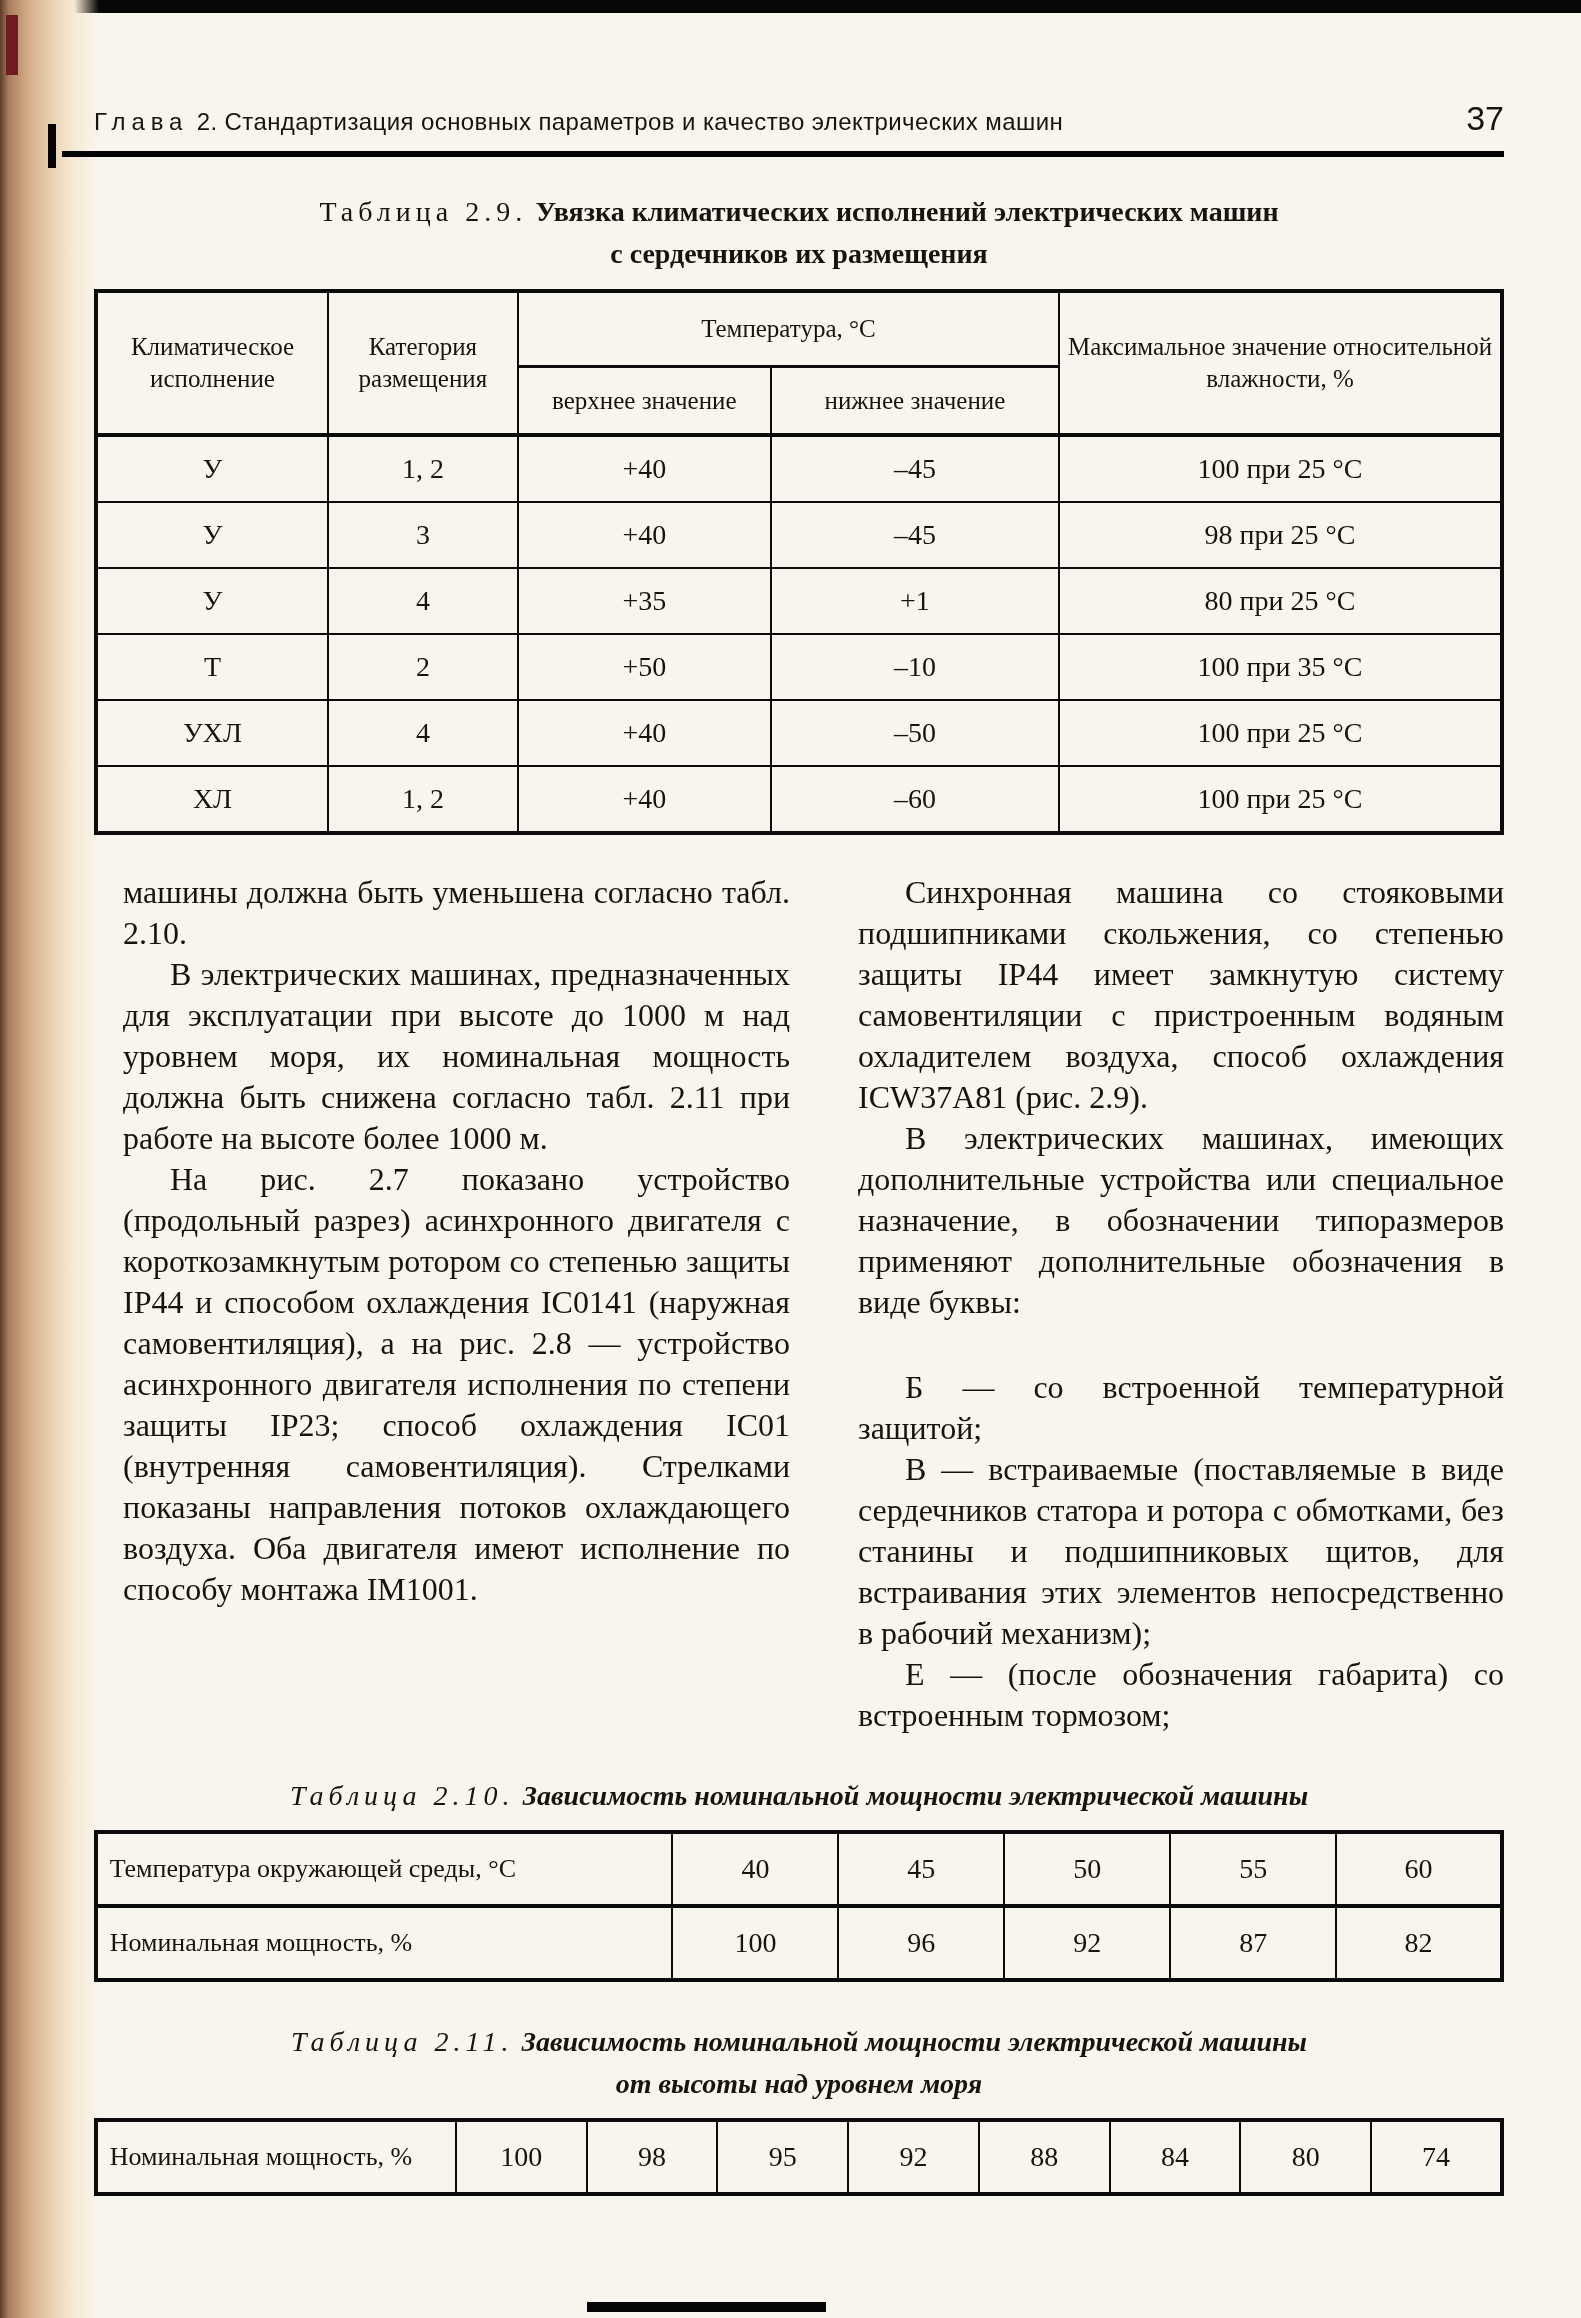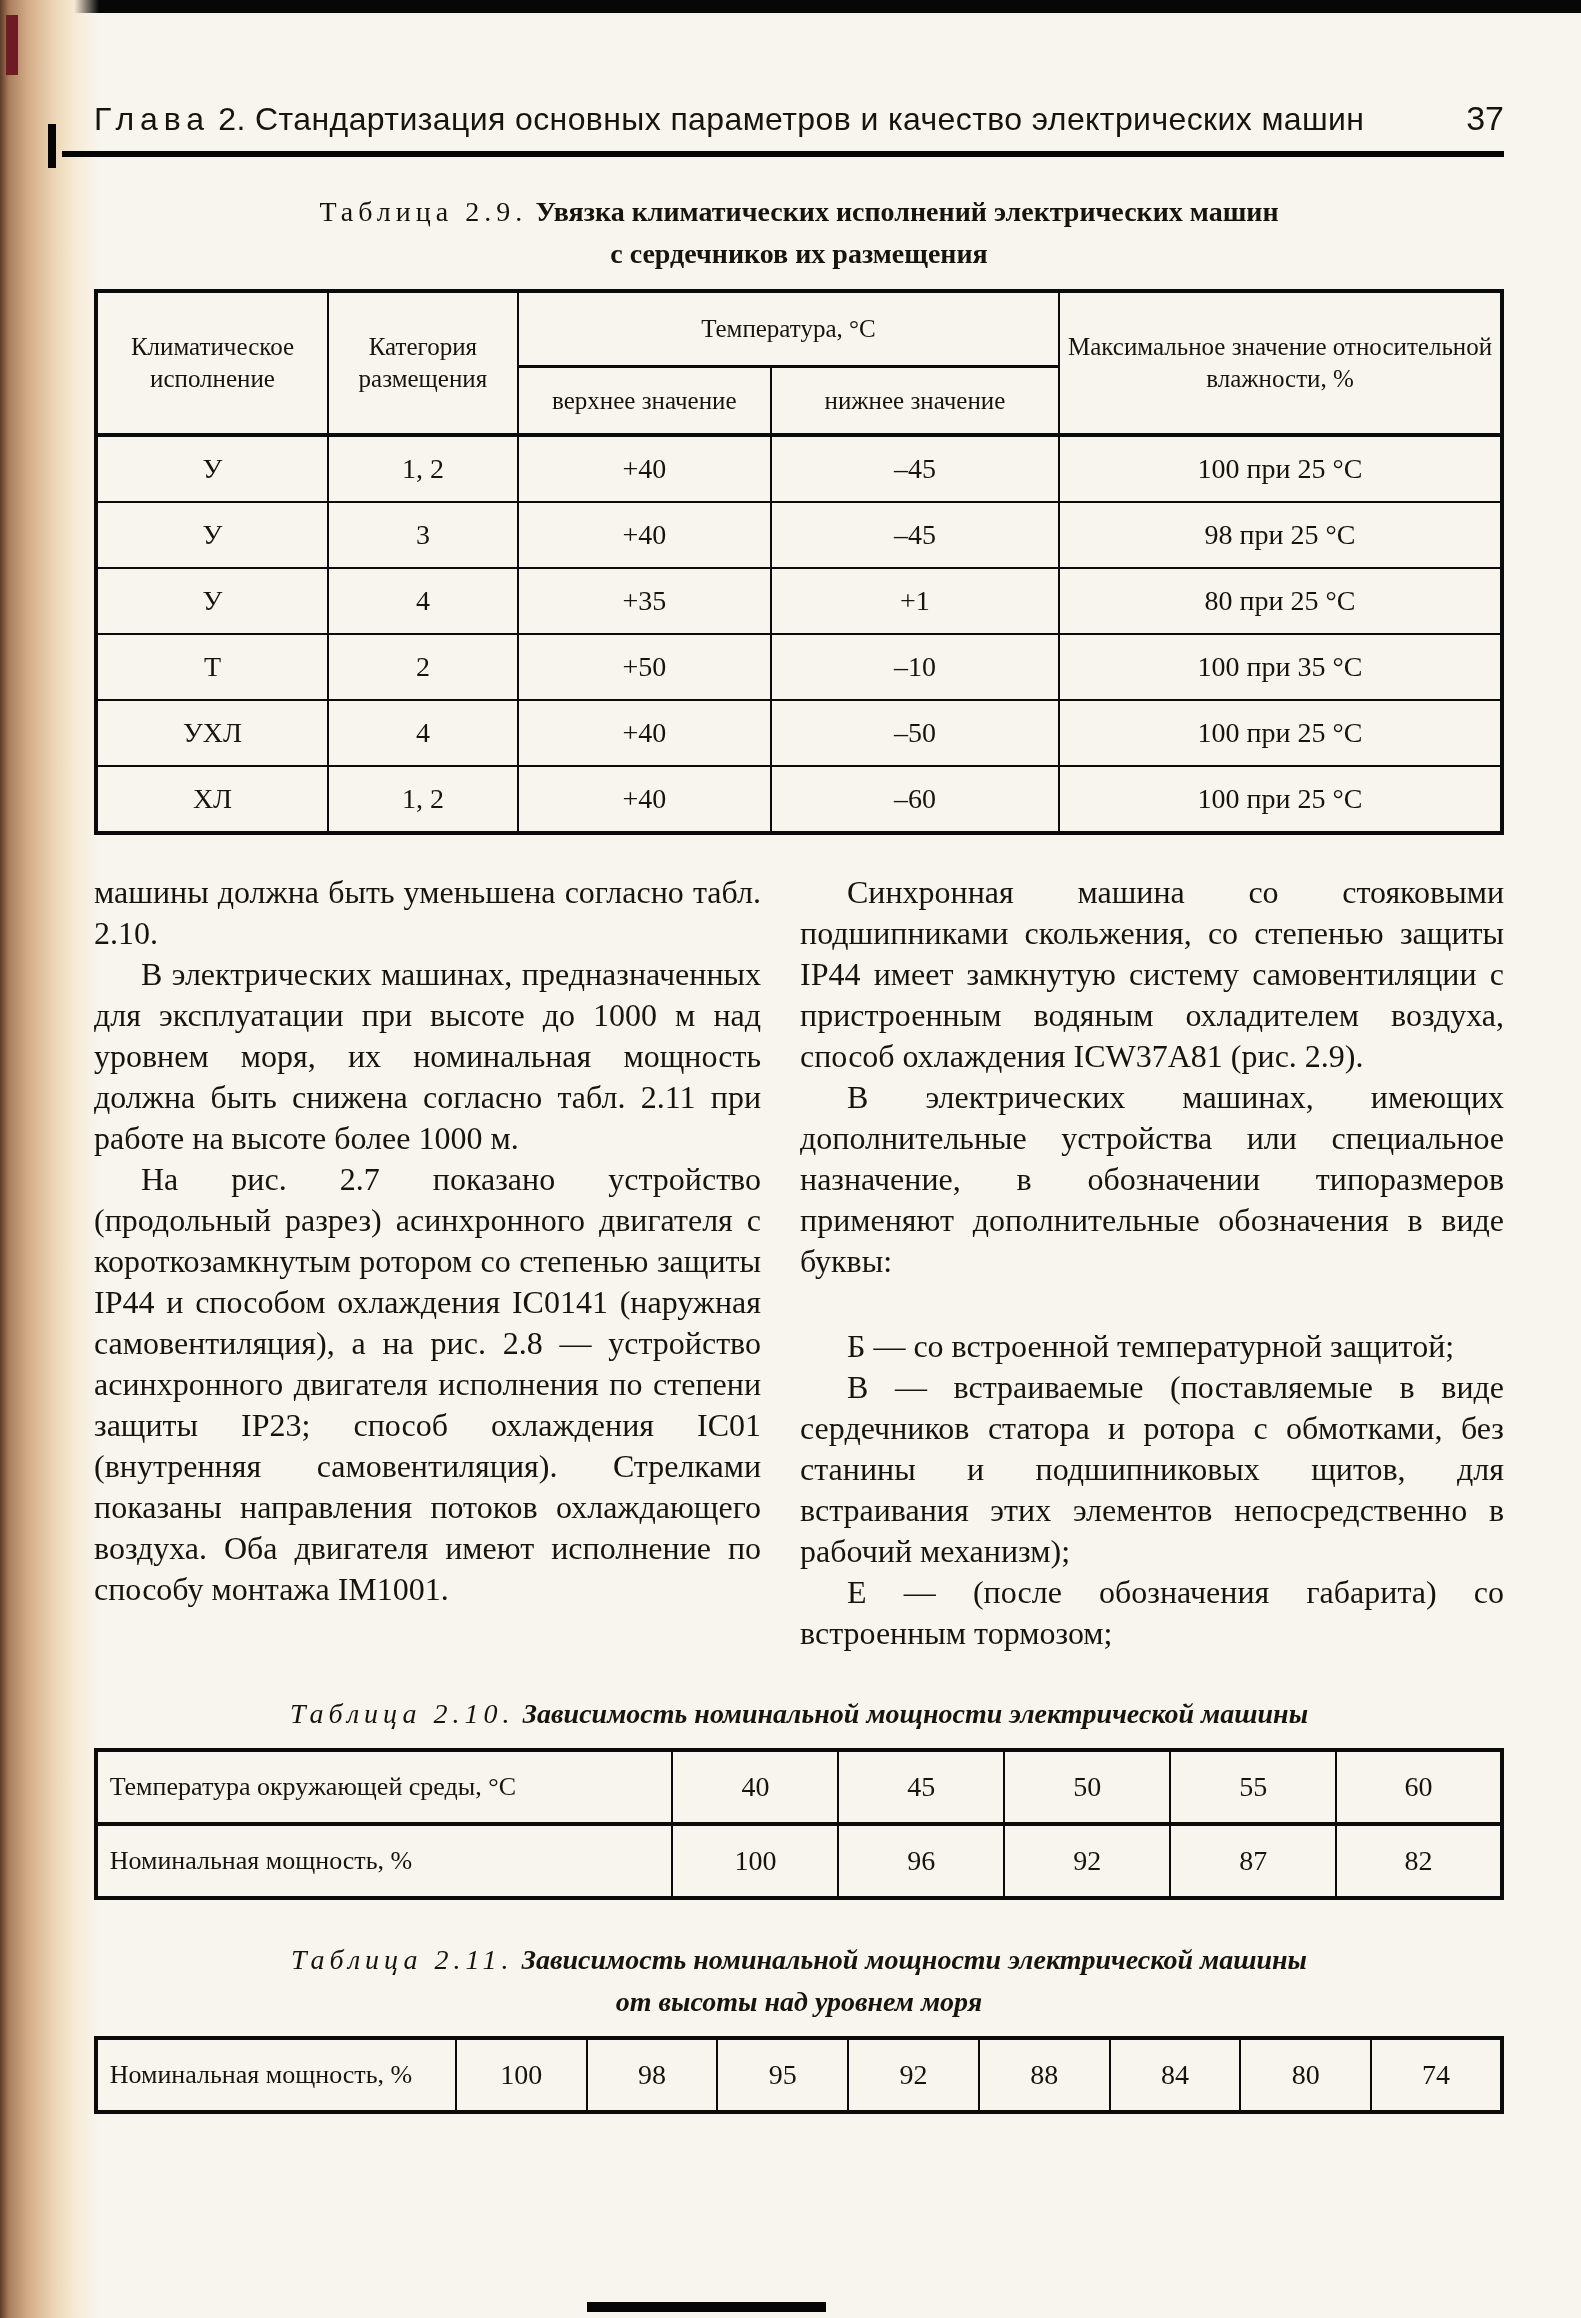--- a/index.html
+++ b/index.html
@@ -20,21 +20,21 @@
   }
   .red-mark    { position:absolute; left:5.9px;  top:15px;  width:12.6px; height:60px; background:#6e1b24; }
   .black-tick  { position:absolute; left:48px; top:124px; width:8.4px; height:44px; background:#050505; }
   .bottom-dash { position:absolute; left:587px; bottom:6.7px; width:239px; height:10px; background:#050505; }
 
   .content { position:relative; padding:99px 77px 0 94px; }
 
   
   .runhead { display:flex; justify-content:space-between; align-items:baseline;
              font-family:"Liberation Sans","DejaVu Sans",sans-serif; }
-  .runhead .chapter { font-size:32px; letter-spacing:0.4px; }
+  .runhead .chapter { font-size:24px; letter-spacing:0.4px; }
   .runhead .chapter .sp { letter-spacing:5.9px; margin-right:8.4px; }
   .runhead .pagenum { font-size:34px; }
   .rule { height:5.9px; background:#050505; margin:13.4px 0 0 -32px; }
 
   
   .caption { text-align:center; font-size:28px; line-height:1.5; margin-top:34px; }
   .caption .lbl { letter-spacing:5px; margin-right:8.4px; }
   .caption b { letter-spacing:0; }
   .caption .line2 { display:block; }
 
@@ -47,21 +47,21 @@
   
   .t29 thead th { font-size:25px; line-height:1.25; }
   .t29 thead tr:first-child { border-bottom:3.4px solid #0b0b0b; }
   .t29 thead { border-bottom:4.2px solid #0b0b0b; }
   .t29 thead tr:first-child th { height:62px; }
   .t29 thead tr:last-child  th { height:55px; }
   .t29 tbody td { font-size:28px; height:54px; }
 
   
   .cols { display:flex; gap:39px; margin-top:37px; text-align:justify; }
-  .col  { font-size:32px; line-height:41px; }
+  .col  { font-size:32px; line-height:41px;margin-left:29px; }
   .col-left  { width:667px; flex:none; }
   .col-right { flex:1; }
   .col p { margin:0; text-indent:47px; }
   .col-left p:first-child { text-indent:0; }
   .col-right p.gap { margin-top:44px; }
   .t2row td { font-size:28px; height:60px; }
   .t2row td.rowlabel { text-align:left; padding-left:11.7px; font-size:26px; }
   .t2row tbody tr:first-child { border-bottom:4.2px solid #0b0b0b; }
   .cap-tight { margin-top:39px;font-style:italic; }
 </style>

